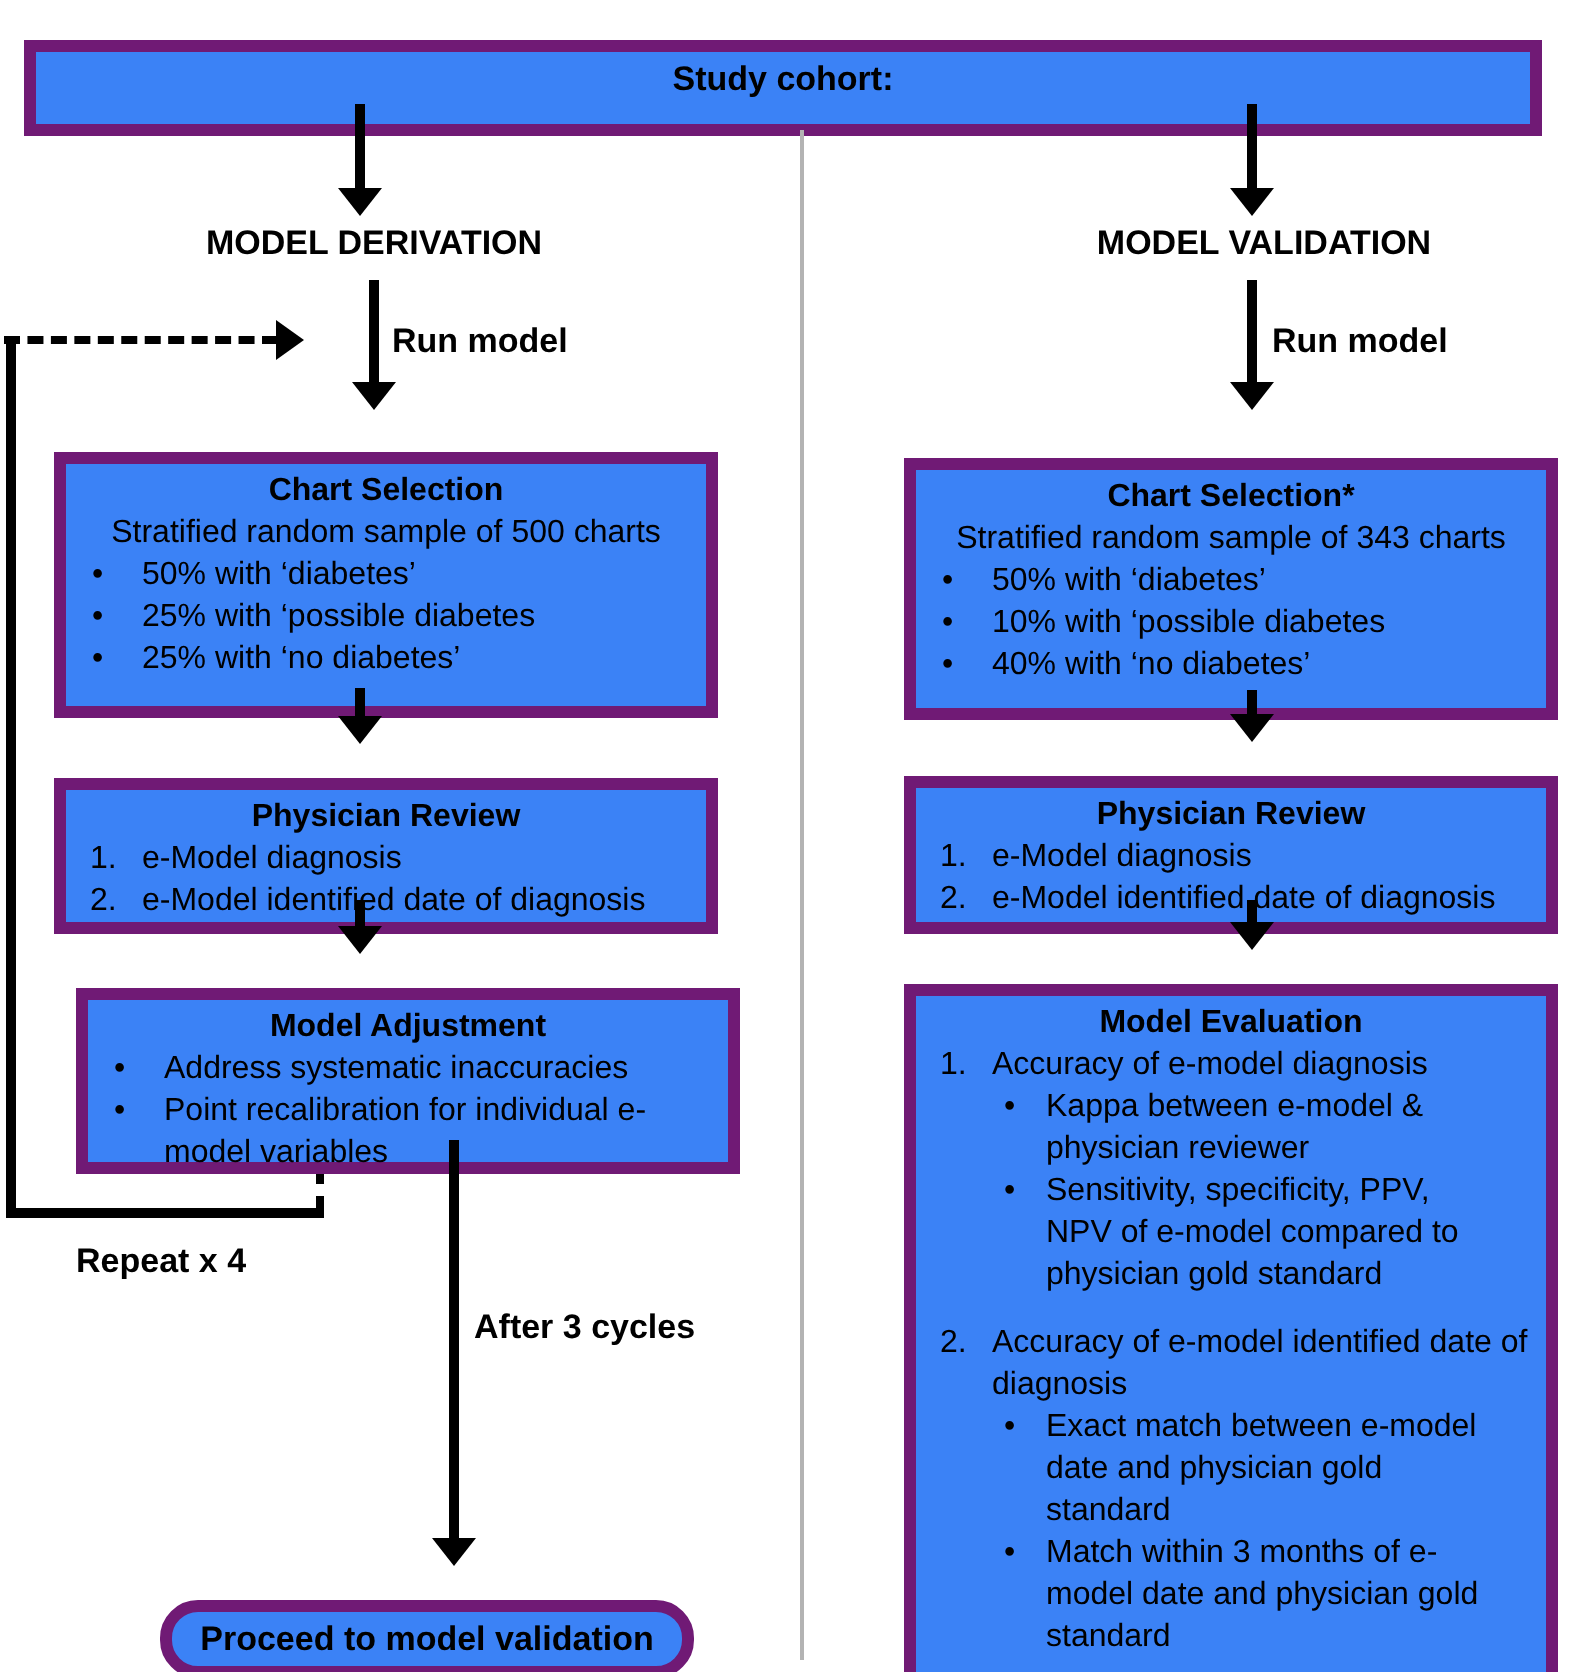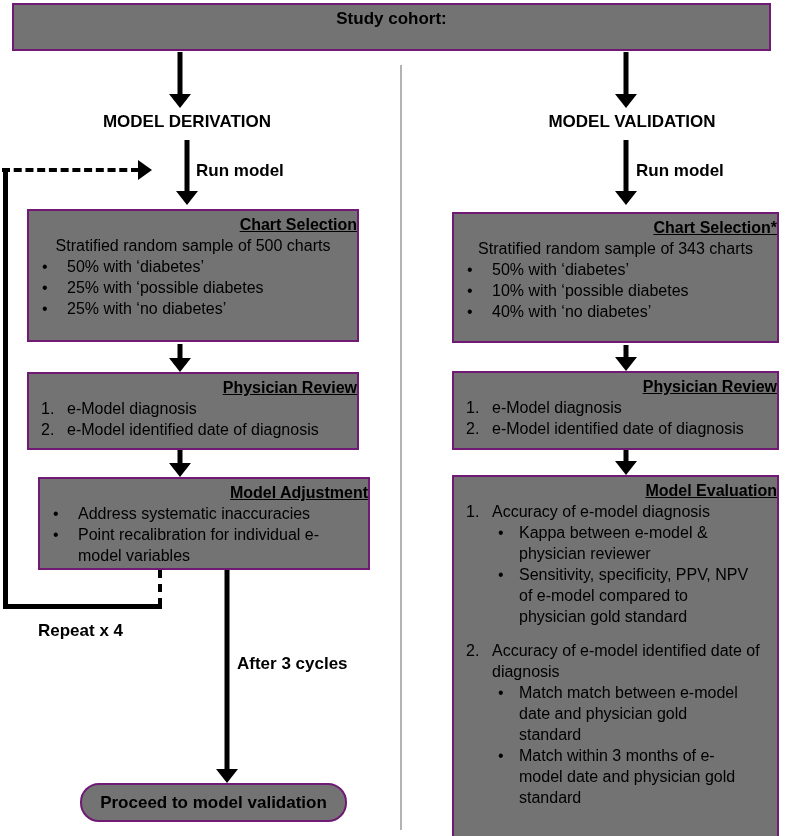--- a/index.html
+++ b/index.html
@@ -2,22 +2,22 @@
 <html><head>
 <meta charset="utf-8">
 <style>
   html,body{margin:0;padding:0;background:#ffffff;}
   .canvas{
     position:relative;width:785px;height:836px;background:#ffffff;
     font-family:"Liberation Sans",sans-serif;color:#000;
     font-size:16px;line-height:21px;overflow:hidden;
   }
   
-  .fbox{position:absolute;border:2px solid #701a75;background:#737373;box-sizing:border-box;padding-top:3px;}
-  .btitle{font-weight:bold;text-align:right;text-decoration:underline;}
+  .fbox{position:absolute;border:6px solid #701a75;background:#3b82f6;box-sizing:border-box;padding-top:3px;margin-top:17px;}
+  .btitle{font-weight:bold;text-align:center;}
   .bsub{text-align:center;}
   
   .col-heading{position:absolute;font-weight:bold;font-size:17px;text-align:center;width:300px;}
   .flow-label{position:absolute;font-weight:bold;font-size:17px;white-space:nowrap;}
   
   .varrow{position:absolute;width:22px;}
   .varrow .stem{position:absolute;left:50%;transform:translateX(-50%);top:0;bottom:12px;width:5px;background:#000;}
   .varrow .head{position:absolute;bottom:0;left:50%;transform:translateX(-50%);width:0;height:0;
     border-left:11px solid transparent;border-right:11px solid transparent;border-top:14px solid #000;}
   
@@ -183,18 +183,18 @@
     <ul class="subbullets">
         <li>Kappa between e-model &amp; physician reviewer</li>
         <li>Sensitivity, specificity, PPV, NPV of e-model compared to physician gold standard</li>
       </ul>
     <div class="gap"></div>
     <div class="numrow">
       <span class="num">2.</span>
       <span>Accuracy of e-model identified date of diagnosis</span>
     </div>
     <ul class="subbullets">
-        <li>Match match between e-model date and physician gold standard</li>
+        <li>Exact match between e-model date and physician gold standard</li>
         <li>Match within 3 months of e-model date and physician gold standard</li>
       </ul>
   </div>
 
 </div>
 
 </body></html>

